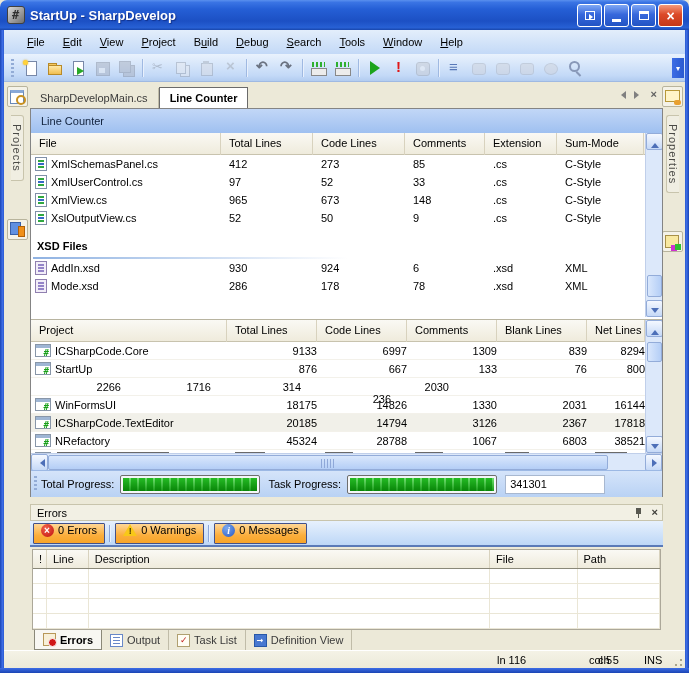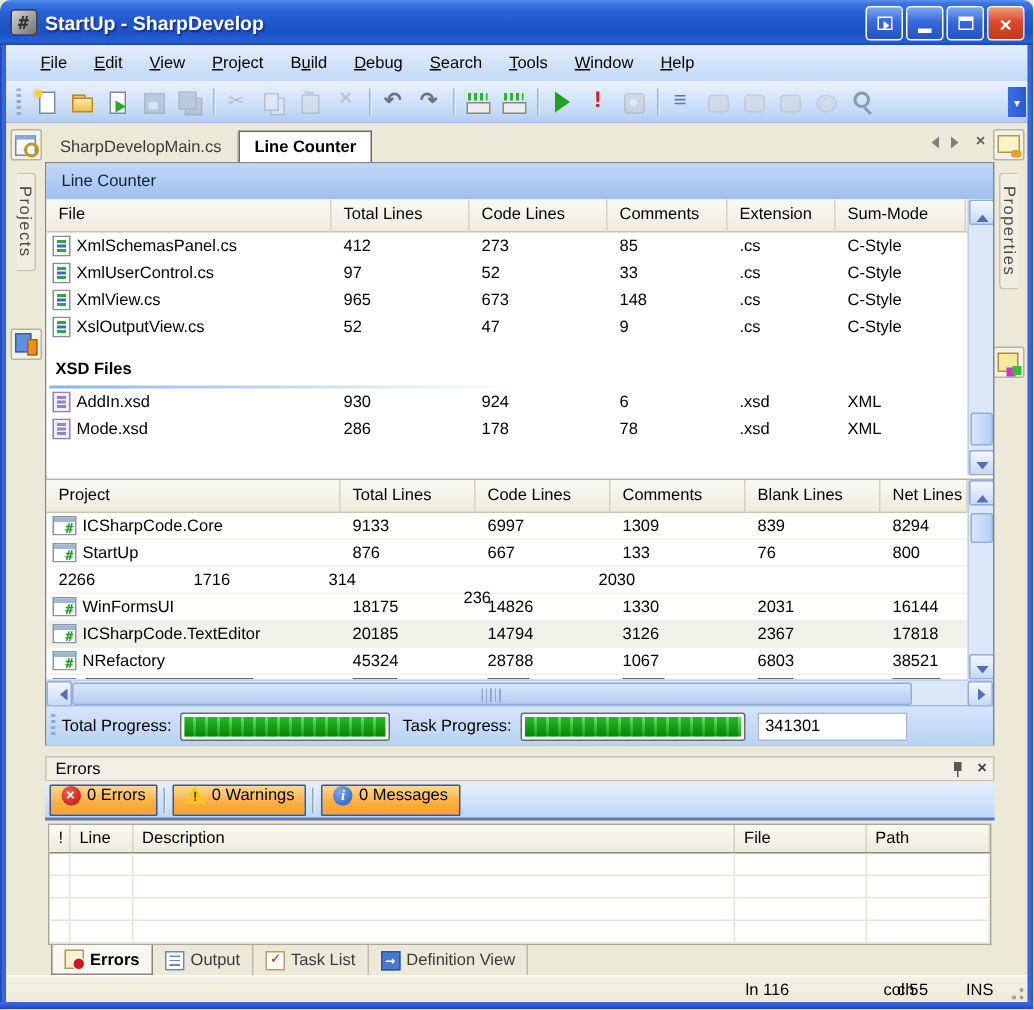--- a/index.html
+++ b/index.html
@@ -99,21 +99,21 @@
   
   .docpanel{position:absolute;left:30px;top:108px;width:633px;height:389px;background:#fff;border:1px solid #848484;}
   .lc-header{position:absolute;left:0;top:0;right:0;height:24px;background:linear-gradient(180deg,#C2D7F7,#9FC0F0);display:flex;align-items:center;padding-left:10px;color:#10213C;}
   .ttable{position:absolute;left:0;right:0;overflow:hidden;background:#fff;}
   .t1{top:24px;height:184px;}
   .t2{top:210px;height:134px;border-top:1px solid #B8B4A0;}
   .thead{display:flex;height:22px;background:linear-gradient(180deg,#FAF9F4,#EFEBDC);border-bottom:1px solid #C8C3AE;}
   .th{padding:4px 0 0 8px;border-right:1px solid #D8D2BE;height:22px;}
   .tbody{position:absolute;left:0;top:22px;right:17px;bottom:0;overflow:hidden;}
   .trow{display:flex;height:18px;align-items:center;}
-  .t2 .trow{border-bottom:1px solid #F3F1EA;}
+  .t2 .trow{border-bottom:1px solid #F3F1EA;text-align:right;}
   .trow.shade{background:#F1F0E9;}
   .tc{padding-left:8px;white-space:nowrap;overflow:hidden;}
   .tc.first{display:flex;align-items:center;gap:4px;padding-left:4px;}
   .group-hd{font-weight:bold;margin:13px 0 0 6px;height:17px;}
   .group-line{height:2px;margin-left:2px;width:370px;background:linear-gradient(90deg,#8FB2E2,#FFFFFF 85%);}
   .cs-icon{flex:0 0 auto;width:12px;height:14px;background:#fff;border:1px solid #8090A8;position:relative;}
   .cs-icon::before{content:"";position:absolute;left:2px;top:2px;width:6px;height:2px;background:#30A840;box-shadow:0 3px 0 #3868C8,0 6px 0 #30A840;}
   .xsd-icon{flex:0 0 auto;width:12px;height:14px;background:#F2EEF8;border:1px solid #9080B0;position:relative;}
   .xsd-icon::before{content:"";position:absolute;left:2px;top:2px;width:6px;height:2px;background:#9484C8;box-shadow:0 3px 0 #9484C8,0 6px 0 #9484C8;}
   .proj-icon{flex:0 0 auto;width:16px;height:13px;background:#fff;border:1px solid #8896A8;position:relative;}
@@ -366,21 +366,21 @@
             <span class="tc" style="width: 80px;">148</span>
             <span class="tc" style="width: 72px;">.cs</span>
             <span class="tc" style="width: 87px;">C-Style</span>
           </div>
           <div class="trow">
             <span class="tc first" style="width: 190px;">
               <span class="cs-icon"></span>
               <span class="fname">XslOutputView.cs</span>
             </span>
             <span class="tc" style="width: 92px;">52</span>
-            <span class="tc" style="width: 92px;">47</span>
+            <span class="tc" style="width: 92px;">50</span>
             <span class="tc" style="width: 80px;">9</span>
             <span class="tc" style="width: 72px;">.cs</span>
             <span class="tc" style="width: 87px;">C-Style</span>
           </div>
           <div class="group-hd">XSD Files</div>
           <div class="group-line"></div>
           <div class="trow">
             <span class="tc first" style="width: 190px;">
               <span class="xsd-icon"></span>
               <span class="fname">AddIn.xsd</span>

